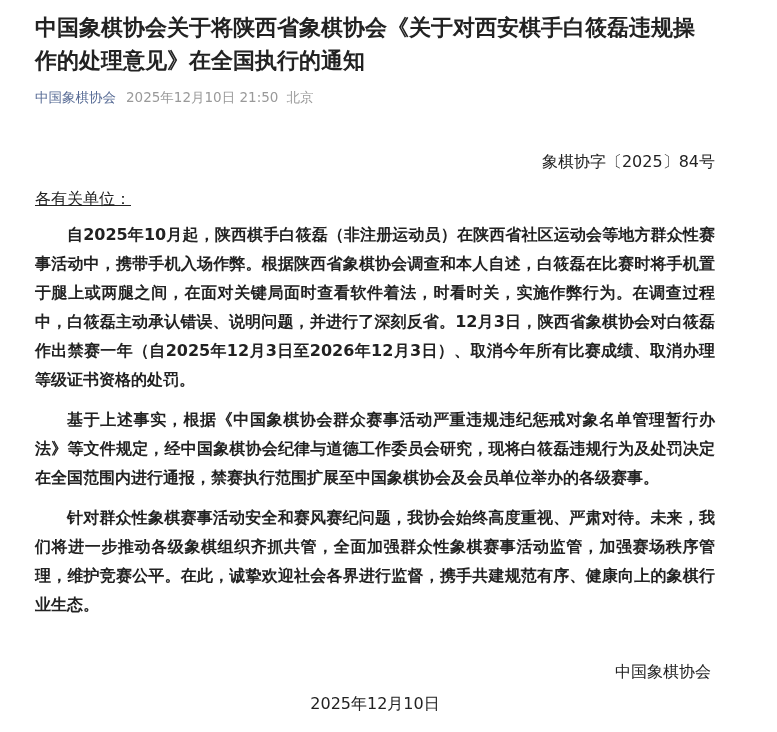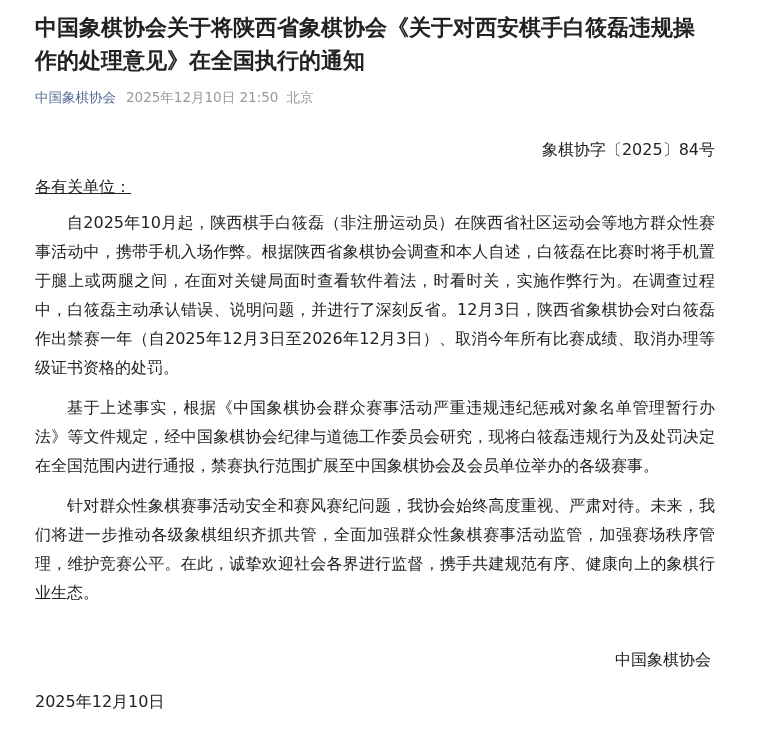--- a/index.html
+++ b/index.html
@@ -42,45 +42,46 @@
     .meta .time {
       margin-right: 8px;
     }
     .body-text {
       font-size: 16px;
       line-height: 29px;
       color: #222222;
     }
     .doc-number {
       text-align: right;
-      margin-top: 29px;
+      margin-top: 41px;
       line-height: 28px;
     }
     .salutation {
       margin-top: 8px;
       line-height: 30px;
       text-decoration: underline;
     }
     .para {
       margin: 6px 0 0 0;
       text-indent: 2em;
       text-align: justify;
+      font-weight: bold;
     }
     .para + .para {
       margin-top: 11px;
     }
     .signature {
       text-align: right;
       margin-top: 38px;
       padding-right: 4px;
       line-height: 30px;
     }
     .sign-date {
-      text-align: left;
-      margin-top: 12px;
+      text-align: center;
+      margin-top: 2px;
       line-height: 30px;
     }
   </style>
 </head>
 <body>
 
 <div class="article">
   <h1 class="title">中国象棋协会关于将陕西省象棋协会《关于对西安棋手白筱磊违规操作的处理意见》在全国执行的通知</h1>
 
   <div class="meta">

